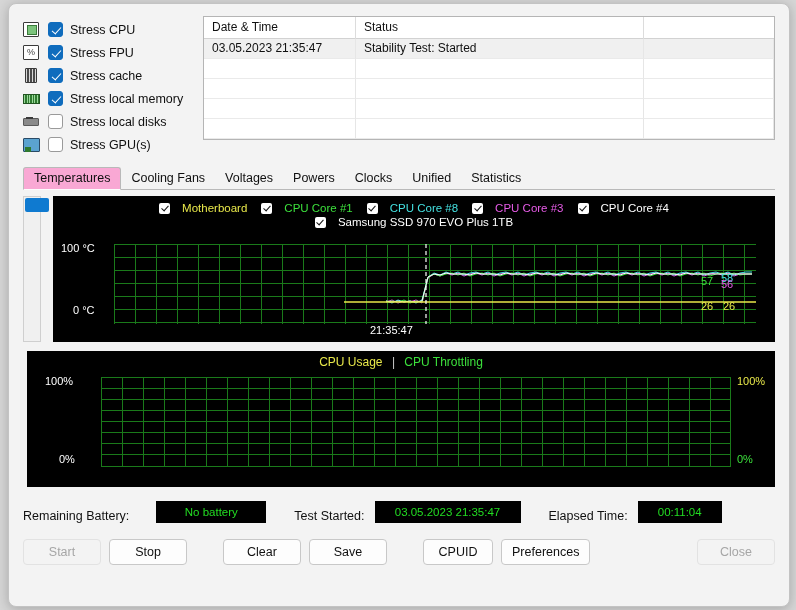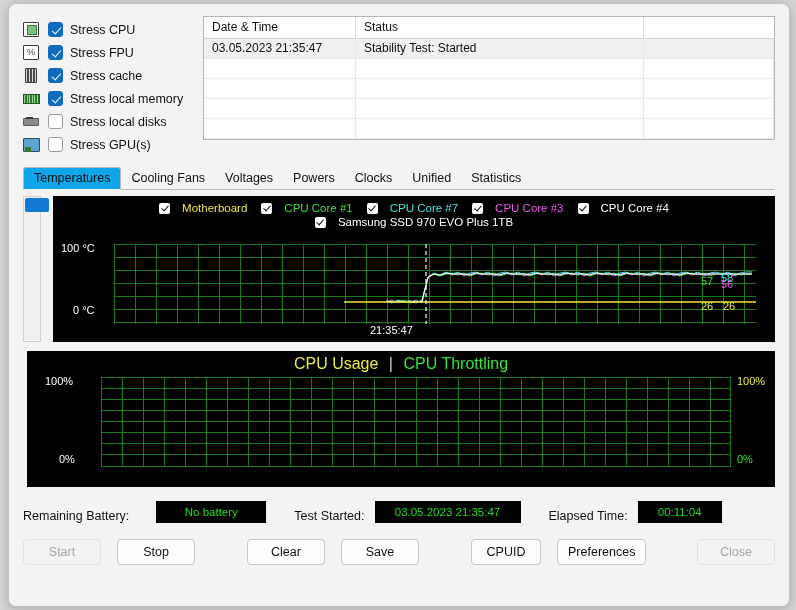--- a/index.html
+++ b/index.html
@@ -176,21 +176,21 @@
     border-bottom: 1px solid #b9b9b9;
   }
   .tab {
     font-size: 12.5px;
     color: #101010;
     padding: 3px 10px 4px 10px;
     line-height: 14px;
     white-space: nowrap;
   }
   .tab.active {
-    background: #0ea5e9;
+    background: #f9a8d4;
     border: 1px solid #b9b9b9;
     border-bottom: 1px solid #fdfdfd;
     margin-bottom: -1px;
     border-radius: 3px 3px 0 0;
   }
   
   .graphwrap {
     margin: 0 14px;
     padding-top: 6px;
     position: relative;
@@ -226,42 +226,42 @@
   }
   .legcb::after {
     content:""; position:absolute; left:3.5px; top:1px;
     width:3px; height:6px; border: solid #111; border-width: 0 1.6px 1.6px 0;
     transform: rotate(42deg);
   }
   .plotarea { position: absolute; }
   .axlabel { position: absolute; font-size: 11px; }
   .charttitle {
     position: absolute; top: 4px; left: 0; right: 0;
-    text-align: center; font-size: 16px;
+    text-align: center; font-size: 12px;
   }
   
   .statusrow {
     display: flex; align-items: flex-end;
     margin: 14px 14px 0 14px;
     height: 22px;
   }
   .stlabel { font-size: 12.5px; color: #101010; }
   .stbox {
     background: #000;
     color: #22dd22;
     font-size: 11.5px;
     height: 22px;
     display: flex; align-items: center; justify-content: center;
     padding: 0 10px;
   }
   
   .buttonrow {
     display: flex; align-items: center;
     margin: 16px 14px 0 14px;
-    gap: 16px;
+    gap: 8px;
   }
   .btn {
     height: 26px;
     min-width: 76px;
     background: #fdfdfd;
     border: 1px solid #c8c8c8;
     border-radius: 4px;
     font-size: 12.5px;
     color: #101010;
     display: flex; align-items: center; justify-content: center;
@@ -385,21 +385,21 @@
         <div class="legitem">
           <span class="legcb"></span>
           <span style="color:#e8e84a">Motherboard</span>
         </div>
         <div class="legitem">
           <span class="legcb"></span>
           <span style="color:#3ce03c">CPU Core #1</span>
         </div>
         <div class="legitem">
           <span class="legcb"></span>
-          <span style="color:#44e0e0">CPU Core #7</span>
+          <span style="color:#44e0e0">CPU Core #8</span>
         </div>
         <div class="legitem">
           <span class="legcb"></span>
           <span style="color:#e85ce8">CPU Core #3</span>
         </div>
         <div class="legitem">
           <span class="legcb"></span>
           <span style="color:#ffffff">CPU Core #4</span>
         </div>
       </div>

